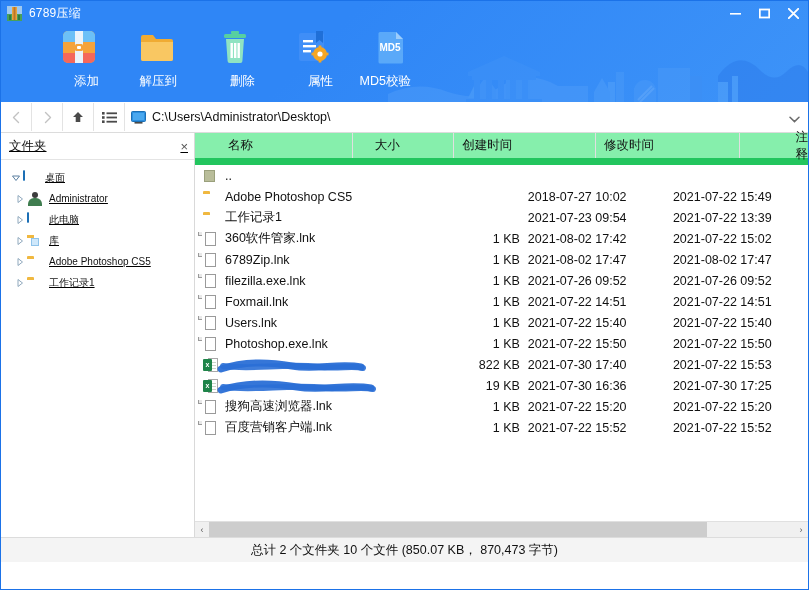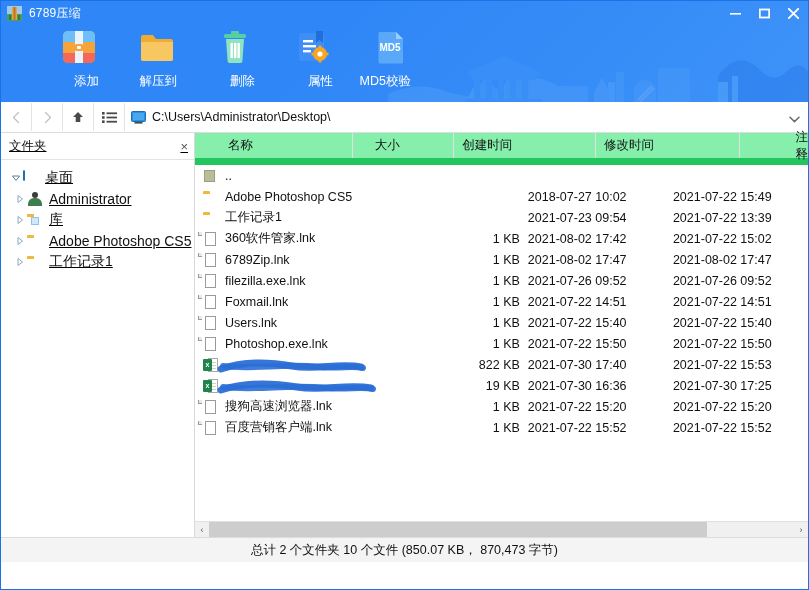--- a/index.html
+++ b/index.html
@@ -38,21 +38,21 @@
   
   .body{display:flex;height:404px;}
   .sidebar{width:194px;border-right:1px solid #d9d9d9;box-sizing:border-box;display:flex;flex-direction:column;background:#fff;text-decoration:underline;}
   .sbhead{height:26px;display:flex;align-items:center;justify-content:space-between;padding:0 6px 0 8px;border-bottom:1px solid #e4e4e4;}
   .sbhead span.t{font-size:12.5px;color:#111;}
   .sbclose{color:#555;font-size:13px;cursor:default;line-height:1;}
   .tree{flex:1;padding-top:7px;overflow:hidden;}
   .trow{display:flex;align-items:center;height:21px;padding-left:8px;cursor:default;}
   .tarrow{width:14px;height:14px;display:flex;align-items:center;justify-content:center;flex:none;}
   .ticon{width:17px;height:15px;margin-right:5px;position:relative;flex:none;}
-  .tlabel{font-size:14px;color:#111;white-space:nowrap;}
+  .tlabel{font-size:10px;color:#111;white-space:nowrap;}
   .lvl1{padding-left:8px;}
   .lvl2{padding-left:12px;}
 
   .filepane{flex:1;display:flex;flex-direction:column;min-width:0;background:#fff;}
   .colhead{display:flex;height:25px;background:#86efac;border-bottom:7px solid #22c55e;flex:none;}
   .col{box-sizing:border-box;border-right:1px solid #e0e0e0;display:flex;align-items:center;font-size:12.5px;color:#111;}
   .c-name{width:160px;padding-left:33px;}
   .c-size{width:103px;padding-left:22px;}
   .c-mtime{width:146px;padding-left:8px;}
   .c-ctime{width:144px;padding-left:8px;}
@@ -315,20 +315,31 @@
             <svg width="8" height="8" viewBox="0 0 8 8">
                 <path d="M2,0.5 L6.5,4 L2,7.5 Z" fill="none" stroke="#8fa8bd" stroke-width="1"></path>
               </svg>
           </span>
           <span class="ticon">
             <span class="person"><span class="hd"></span><span class="bo"></span></span>
           </span>
           <span class="tlabel">Administrator</span>
         </div>
 
+        <div class="trow lvl2">
+          <span class="tarrow">
+            <svg width="8" height="8" viewBox="0 0 8 8">
+                <path d="M2,0.5 L6.5,4 L2,7.5 Z" fill="none" stroke="#8fa8bd" stroke-width="1"></path>
+              </svg>
+          </span>
+          <span class="ticon">
+            <span class="monitor"><span class="scr"></span><span class="st"></span></span>
+          </span>
+          <span class="tlabel">此电脑</span>
+        </div>
 
         <div class="trow lvl2">
           <span class="tarrow">
             <svg width="8" height="8" viewBox="0 0 8 8">
                 <path d="M2,0.5 L6.5,4 L2,7.5 Z" fill="none" stroke="#8fa8bd" stroke-width="1"></path>
               </svg>
           </span>
           <span class="ticon">
             <span class="lib"><span class="tab2"></span><span class="bd2"></span><span class="bk"></span></span>
           </span>

